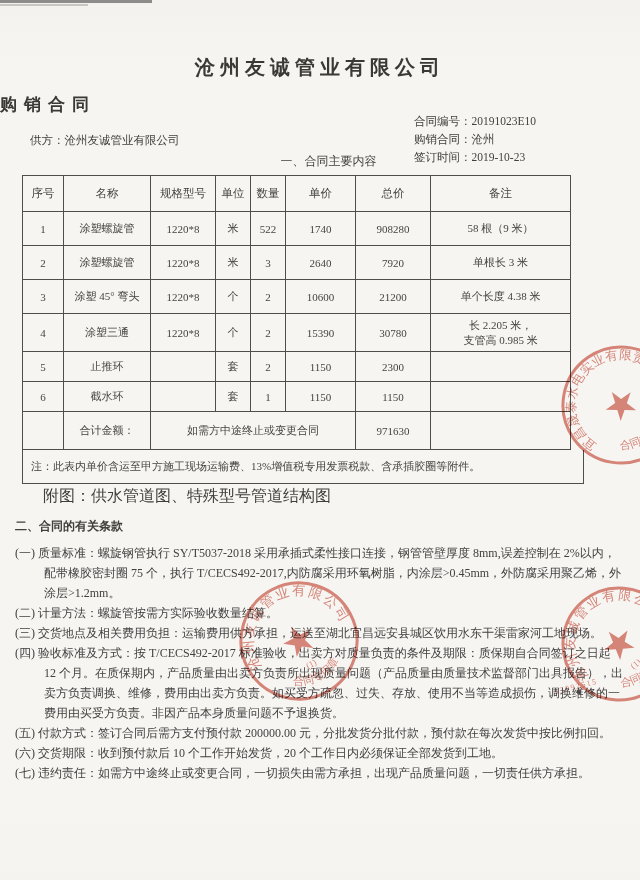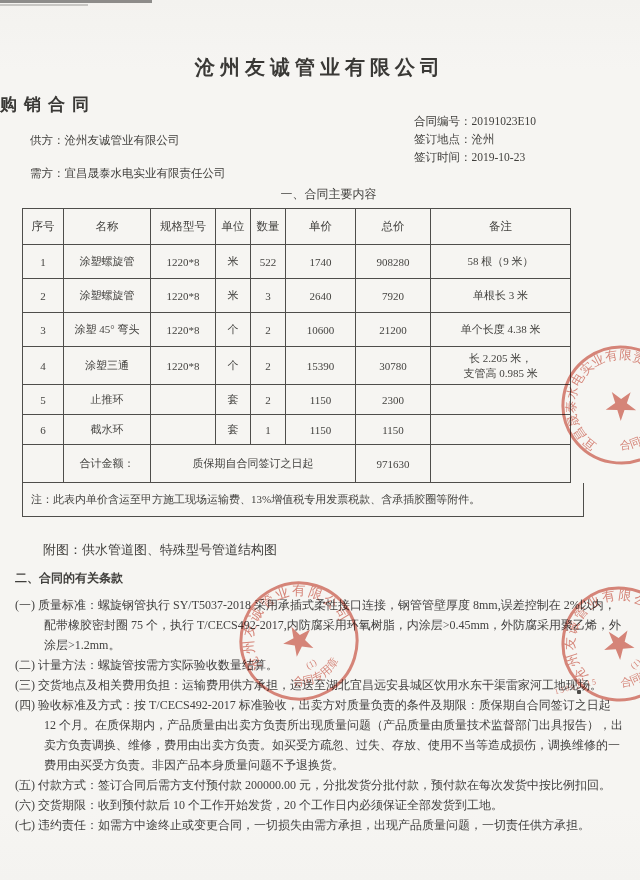--- a/index.html
+++ b/index.html
@@ -23,21 +23,21 @@
   table.items th,table.items td{border:1px solid #4f4e4b;text-align:center;vertical-align:middle;font-weight:400;padding:1px 2px;color:#454441;}
   table.items th{font-size:11.5px;}
   table.items td{font-size:11px;}
   tr.h-head{height:36px;}
   tr.h-a{height:34px;}
   tr.h-4{height:38px;}
   tr.h-b{height:30px;}
   tr.h-t{height:38px;}
   .pre{white-space:pre-line;line-height:1.35;}
   .note-box{width:534px;margin-left:22px;border:1px solid #4f4e4b;border-top:none;padding:9px 18px 9px 8px;font-size:11px;color:#454441;}
-  .attach-line{margin:24px 0 0 20px;font-size:13px;padding-left:23px;}
+  .attach-line{margin:2px 0 0 20px;font-size:16px;padding-left:23px;}
   .sec2-heading{margin:11px 0 0 15px;font-size:12px;font-weight:600;}
   .clauses{margin:8px 16px 0 15px;}
   .clause{margin:0;font-size:12px;line-height:20px;padding-left:29px;text-indent:-29px;color:#424140;}
   .stamp{position:absolute;mix-blend-mode:multiply;opacity:0.62;}
   .stamp text{font-family:"Liberation Serif","DejaVu Serif",serif;}
   .stamp-digits{
     position:absolute;left:554px;top:682px;transform:rotate(-14deg);
     font-size:8px;letter-spacing:1.5px;color:rgba(198,62,44,0.6);mix-blend-mode:multiply;
   }
 </style>
@@ -46,25 +46,24 @@
 
 <div class="page">
 
   <div class="artifact-a"></div>
   <div class="artifact-b"></div>
 
   <h1 class="title">沧州友诚管业有限公司</h1>
   <h2 class="subtitle">购销合同</h2>
 
   <div class="party-supplier">供方：沧州友诚管业有限公司</div>
-  <div class="party-buyer">需方：宜昌晟泰水电实业有限责任公司</div>
 
   <div class="meta">
     <div>合同编号：20191023E10</div>
-    <div>签订地点：沧州</div>
+    <div>购销合同：沧州</div>
     <div>签订时间：2019-10-23</div>
   </div>
 
   <div class="sec1-heading">一、合同主要内容</div>
 
   <table class="items">
     <colgroup>
       <col style="width:41px">
         <col style="width:87px">
         <col style="width:65px">
@@ -142,21 +141,21 @@
         <td></td>
         <td>套</td>
         <td>1</td>
         <td>1150</td>
         <td>1150</td>
         <td class="pre"></td>
       </tr>
       <tr class="h-t">
         <td></td>
         <td>合计金额：</td>
-        <td colspan="4">质保期自合同签订之日起</td>
+        <td colspan="4">如需方中途终止或变更合同</td>
         <td>971630</td>
         <td></td>
       </tr>
     </tbody>
   </table>
 
   <div class="note-box">注：此表内单价含运至甲方施工现场运输费、13%增值税专用发票税款、含承插胶圈等附件。</div>
 
   <div class="attach-line">附图：供水管道图、特殊型号管道结构图</div>
 

